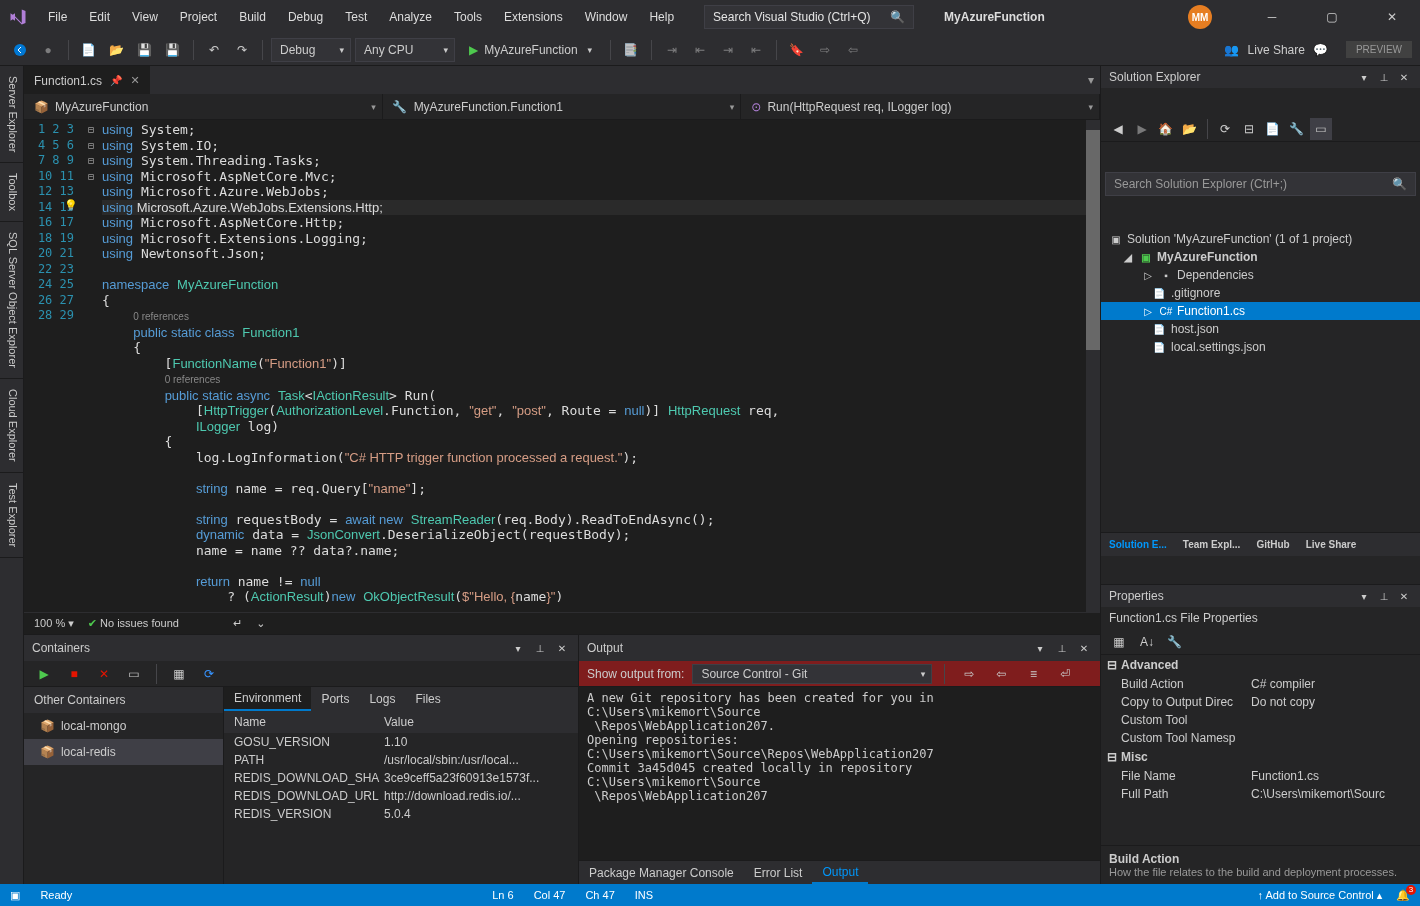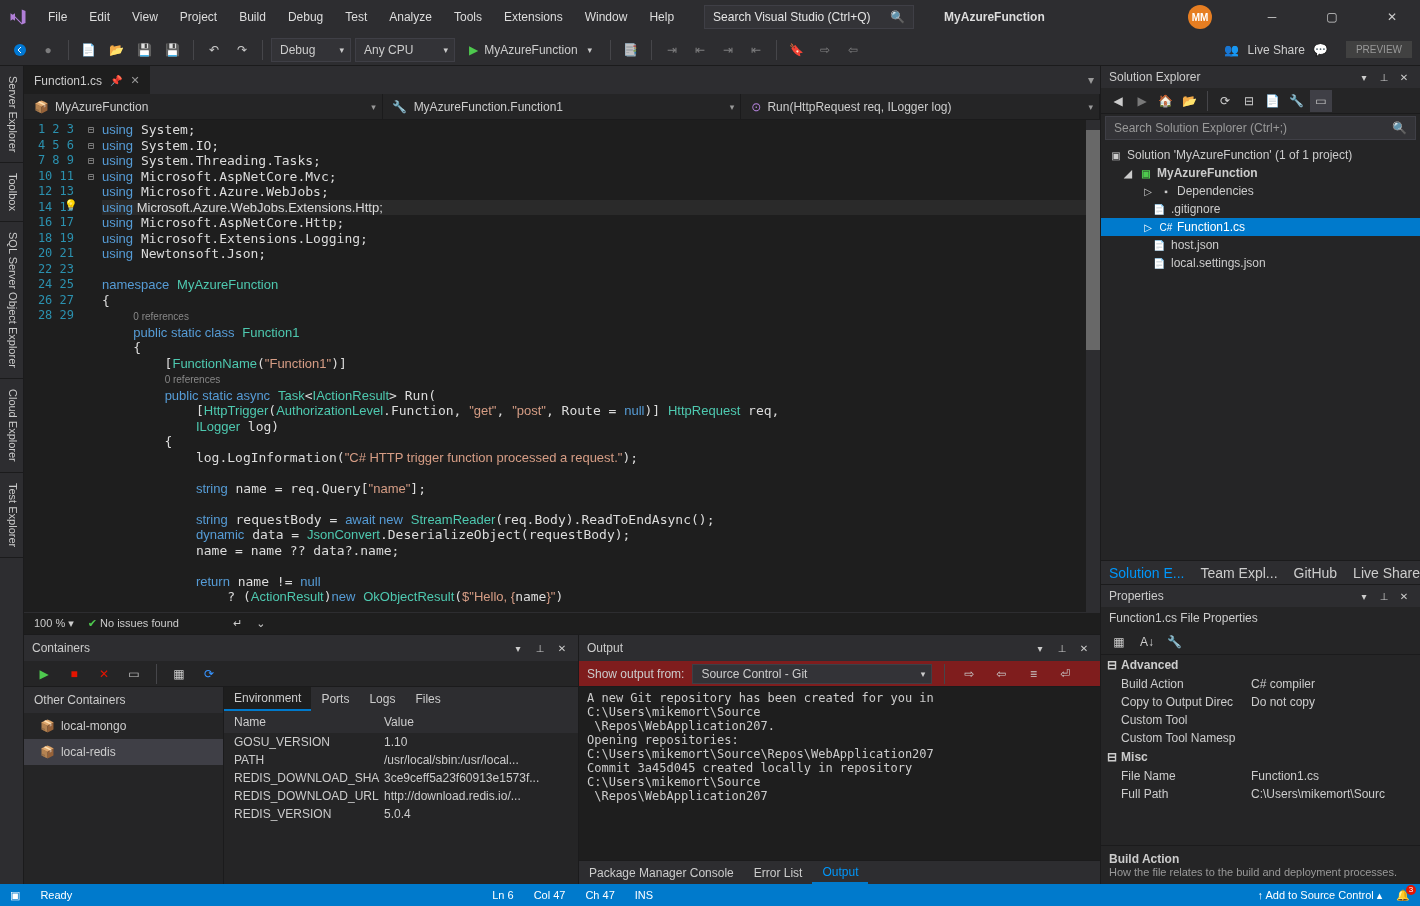--- a/index.html
+++ b/index.html
@@ -66,33 +66,33 @@
 .env-col-name { width: 150px; }
 .env-row { display: flex; padding: 2px 10px; align-items: center; }
 .output-panel { flex: 1; }
 .out-toolbar { height: 26px; display: flex; align-items: center; padding: 0 8px; gap: 8px; background: #7f1d1d; border-bottom: 1px solid #1b1b1c; }
 .out-combo { flex: 0 0 240px; height: 20px; background: #333337; border: 1px solid #3f3f46; padding: 0 8px; display: flex; align-items: center; position: relative; }
 .out-combo::after { content: '▾'; position: absolute; right: 6px; font-size: 9px; }
 .out-body { flex: 1; font-family: Consolas, monospace; font-size: 12px; white-space: pre-wrap; padding: 4px 8px; color: #ccc; background: #1e1e1e; overflow: hidden; }
 .out-tabs { height: 24px; display: flex; align-items: stretch; background: #2d2d30; border-top: 1px solid #1b1b1c; }
 .out-tab { padding: 0 10px; display: flex; align-items: center; color: #ccc; }
 .out-tab.active { color: #0097fb; border-bottom: 2px solid #007acc; }
-.right-panel { width: 320px; background: #252526; border-left: 1px solid #1b1b1c; display: flex; flex-direction: column; }
+.right-panel { width: 320px; background: #252526; border-left: 1px solid #1b1b1c; display: flex; flex-direction: column; gap: 28px; }
 .rp-header { height: 22px; background: #2d2d30; display: flex; align-items: center; padding: 0 8px; color: #ccc; }
 .rp-header .ph-controls { margin-left: auto; display: flex; gap: 4px; }
 .rp-toolbar { height: 26px; display: flex; align-items: center; padding: 0 6px; gap: 2px; border-bottom: 1px solid #1b1b1c; }
 .rp-tb-btn { width: 22px; height: 22px; display:flex; align-items:center; justify-content:center; }
 .rp-search { height: 24px; background: #333337; border: 1px solid #3f3f46; margin: 2px 4px; padding: 0 8px; display: flex; align-items: center; color: #999; }
 .rp-search .mag { margin-left: auto; }
 .tree { flex: 1; padding: 4px 0; overflow: auto; }
 .tree-item { padding: 2px 6px; display: flex; align-items: center; gap: 4px; color: #ccc; }
 .tree-item.selected { background: #007acc; color: white; }
 .tree-icon { width: 14px; display: inline-flex; justify-content: center; font-size: 10px; }
 .se-tabs { height: 24px; display: flex; align-items: stretch; background: #2d2d30; border-top: 1px solid #1b1b1c; }
-.se-tab { padding: 0 8px; display: flex; align-items: center; font-size: 14px; color: #ccc; white-space: nowrap; }
+.se-tab { padding: 0 8px; display: flex; align-items: center; font-size: 10px; color: #ccc; white-space: nowrap; font-weight: bold; }
 .se-tab.active { color: #0097fb; }
 .props-panel { border-top: 1px solid #1b1b1c; display: flex; flex-direction: column; flex: 0 0 300px; }
 .prop-sub { padding: 4px 8px; background: #252526; color: #ccc; }
 .prop-toolbar { height: 26px; display: flex; align-items: center; padding: 0 6px; gap: 4px; border-bottom: 1px solid #1b1b1c; }
 .prop-grid { flex: 1; }
 .prop-cat { padding: 3px 6px; font-weight: bold; color: #ccc; display:flex; align-items:center; gap:4px; }
 .prop-row { display: flex; padding: 2px 6px 2px 20px; }
 .prop-name { flex: 0 0 130px; color: #ccc; }
 .prop-val { color: #ccc; overflow: hidden; text-overflow: ellipsis; white-space: nowrap; }
 .prop-desc { border-top: 1px solid #1b1b1c; padding: 6px 8px; }

